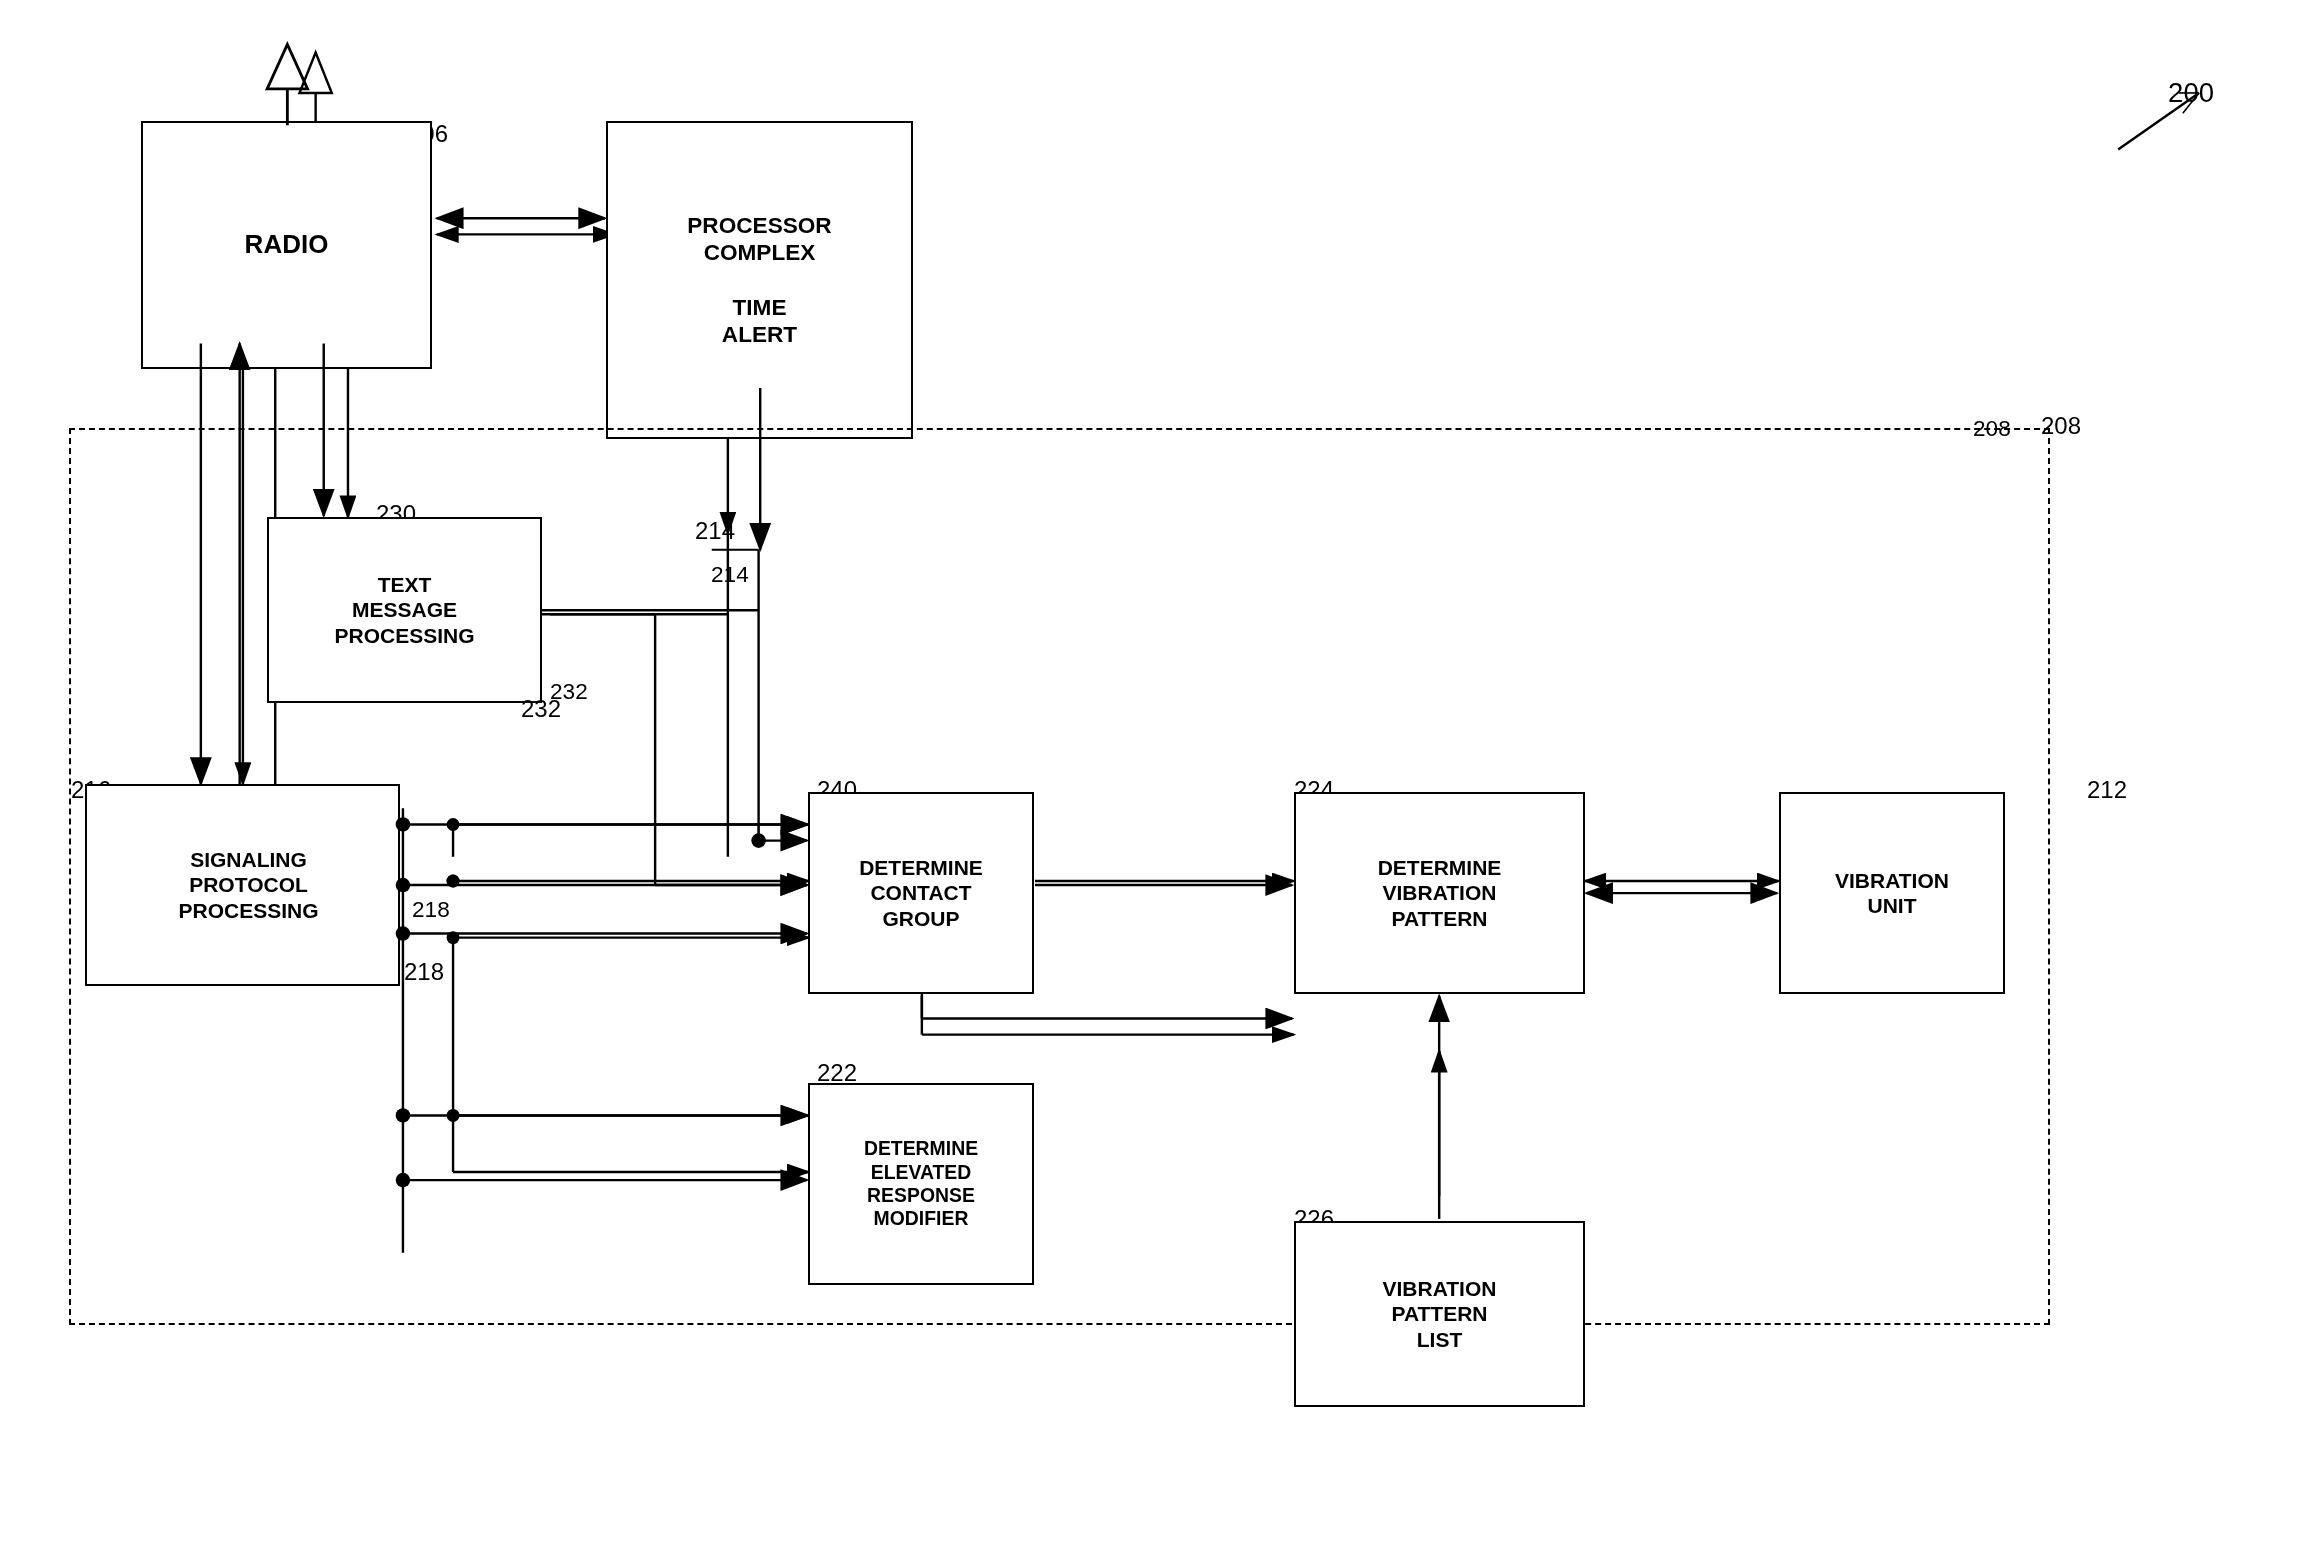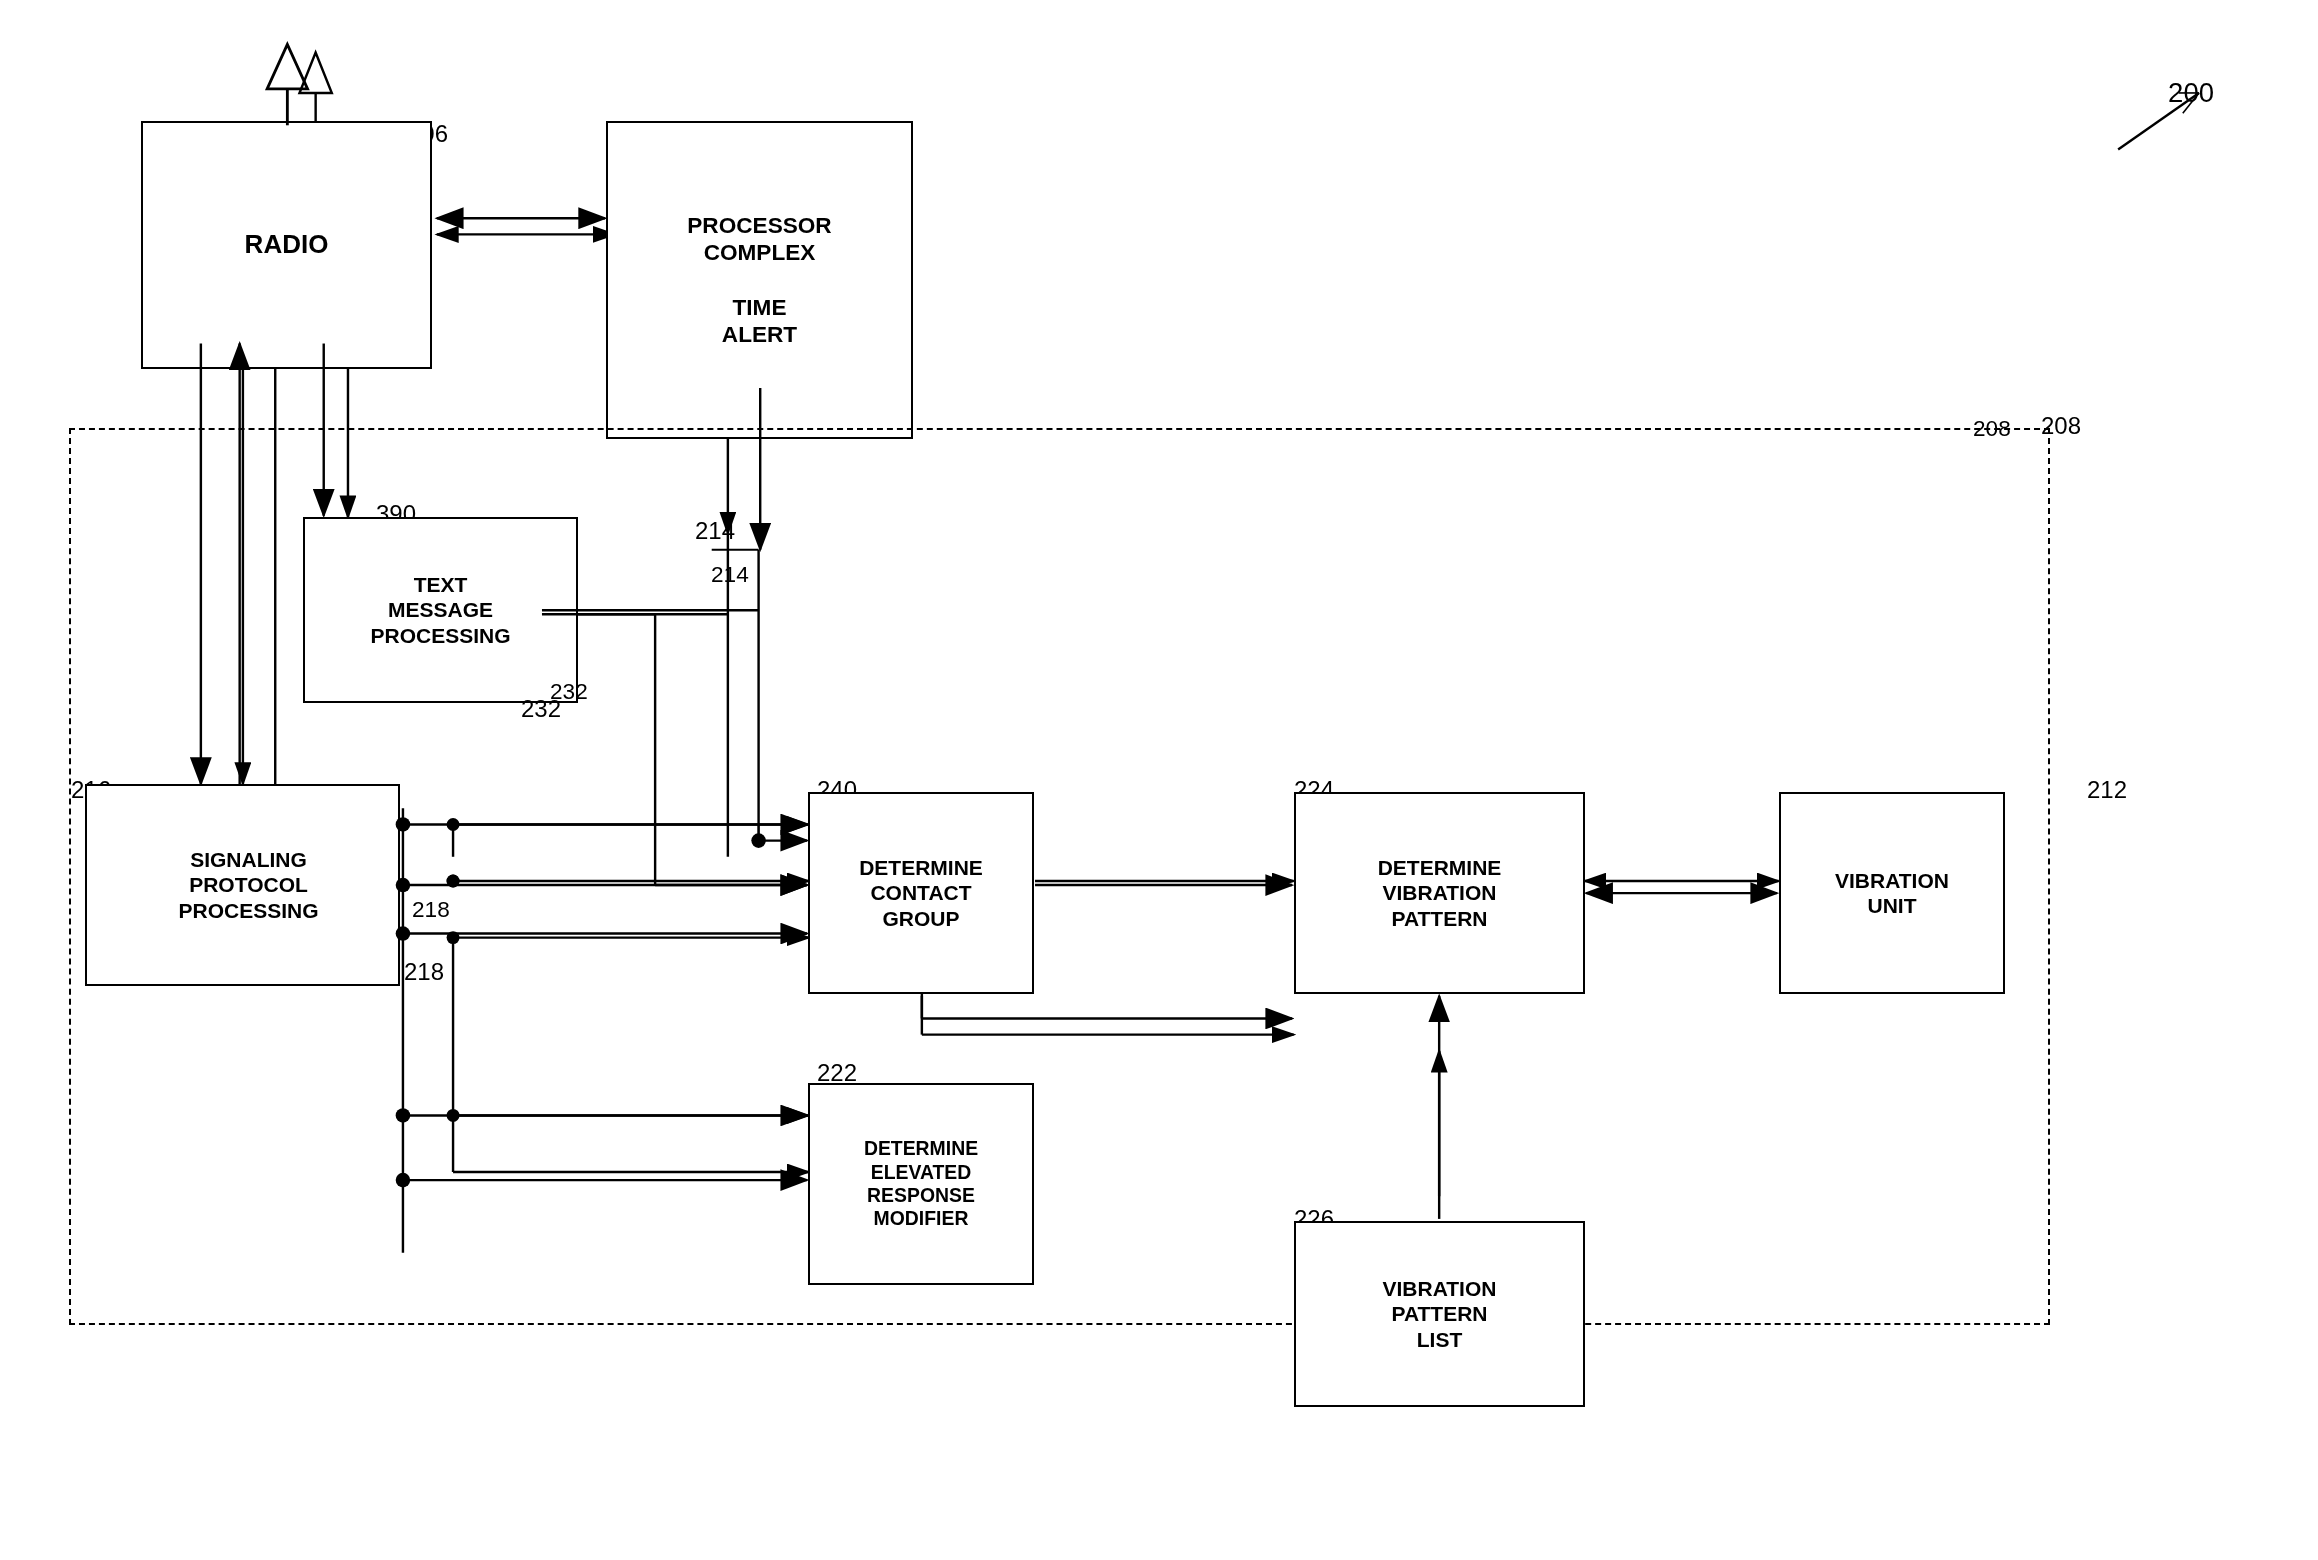--- a/index.html
+++ b/index.html
@@ -129,23 +129,23 @@
   <div class="block" style="top:121px; left:606px; width:307px; height:318px; font-size:22.6px;">
     <span>PROCESSOR<br>COMPLEX<br><br>TIME<br>ALERT</span>
   </div>
 
   <div class="dashed-box" style="top:428px; left:69px; width:1981px; height:897px;"></div>
 
   <div class="label" style="top:412px; right:238px;">208</div>
 
   <div class="label" style="top:517px; left:695px;">214</div>
 
-  <div class="label" style="top:500px; left:376px;">390</div>
-
-  <div class="block" style="top:517px; left:267px; width:275px; height:186px; font-size:21px;margin-left:36px;">
+  <div class="label" style="top:500px; left:376px;">230</div>
+
+  <div class="block" style="top:517px; left:267px; width:275px; height:186px; font-size:21px;">
     <span>TEXT<br>MESSAGE<br>PROCESSING</span>
   </div>
 
   <div class="label" style="top:695px; left:521px;">232</div>
 
   <div class="label" style="top:776px; left:71px;">216</div>
 
   <div class="block" style="top:784px; left:85px; width:315px; height:202px; font-size:21px;padding-left:12px;">
     <span>SIGNALING<br>PROTOCOL<br>PROCESSING</span>
   </div>

